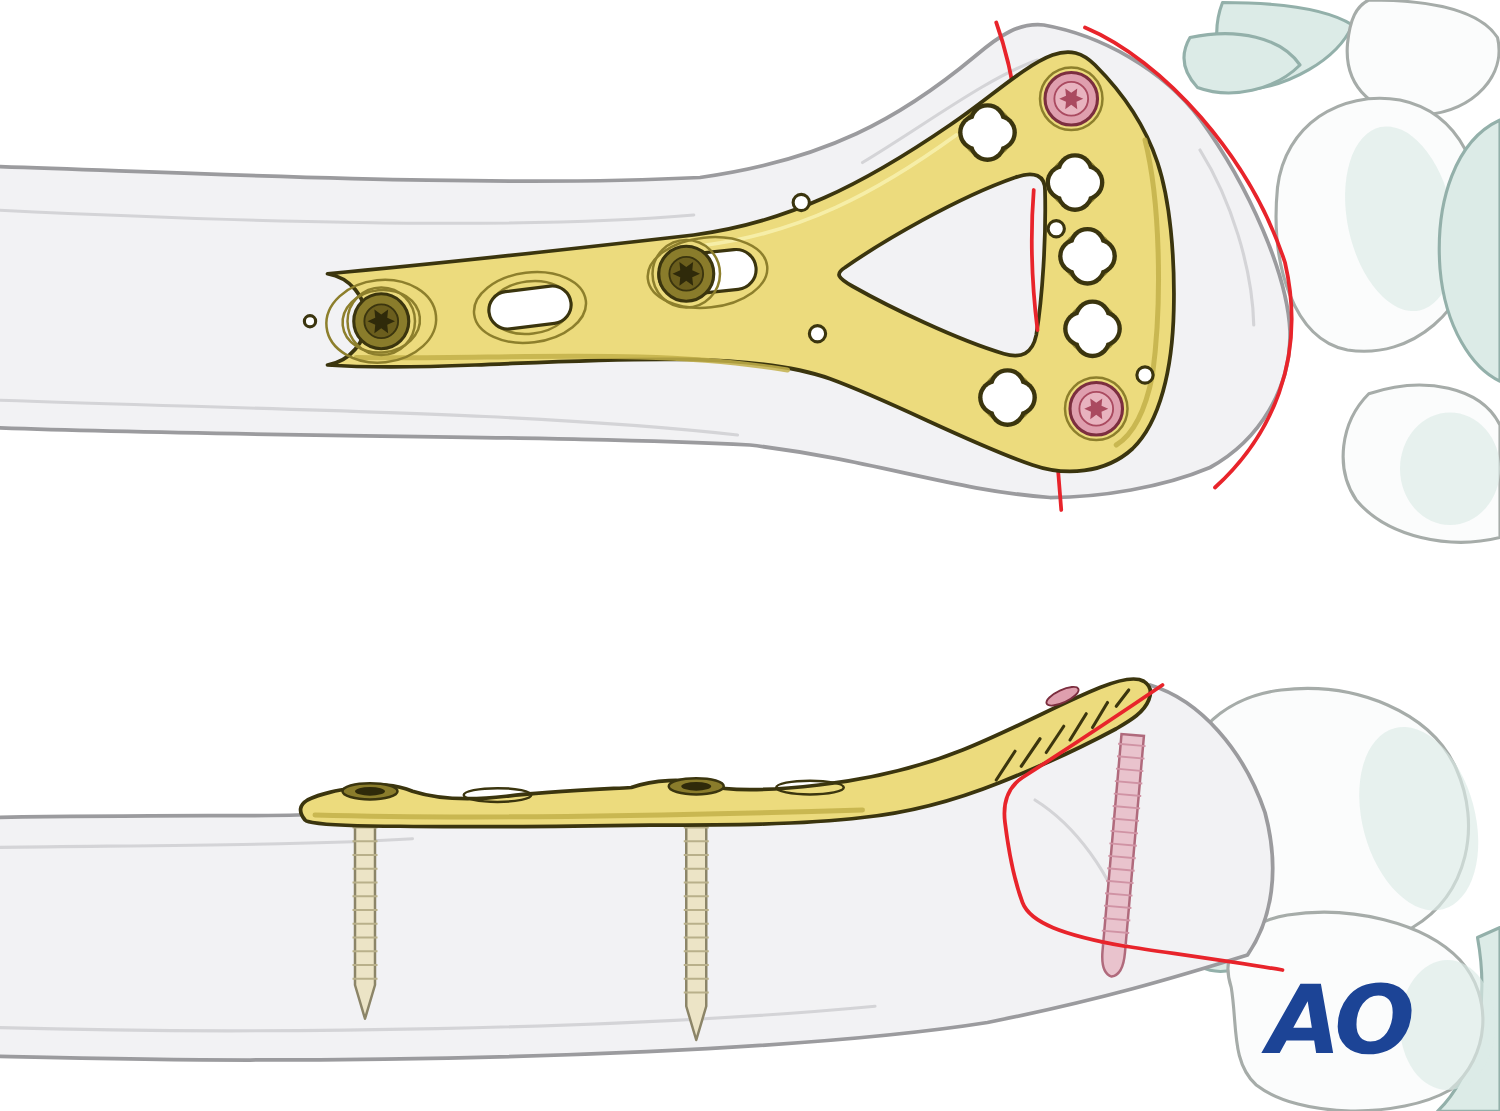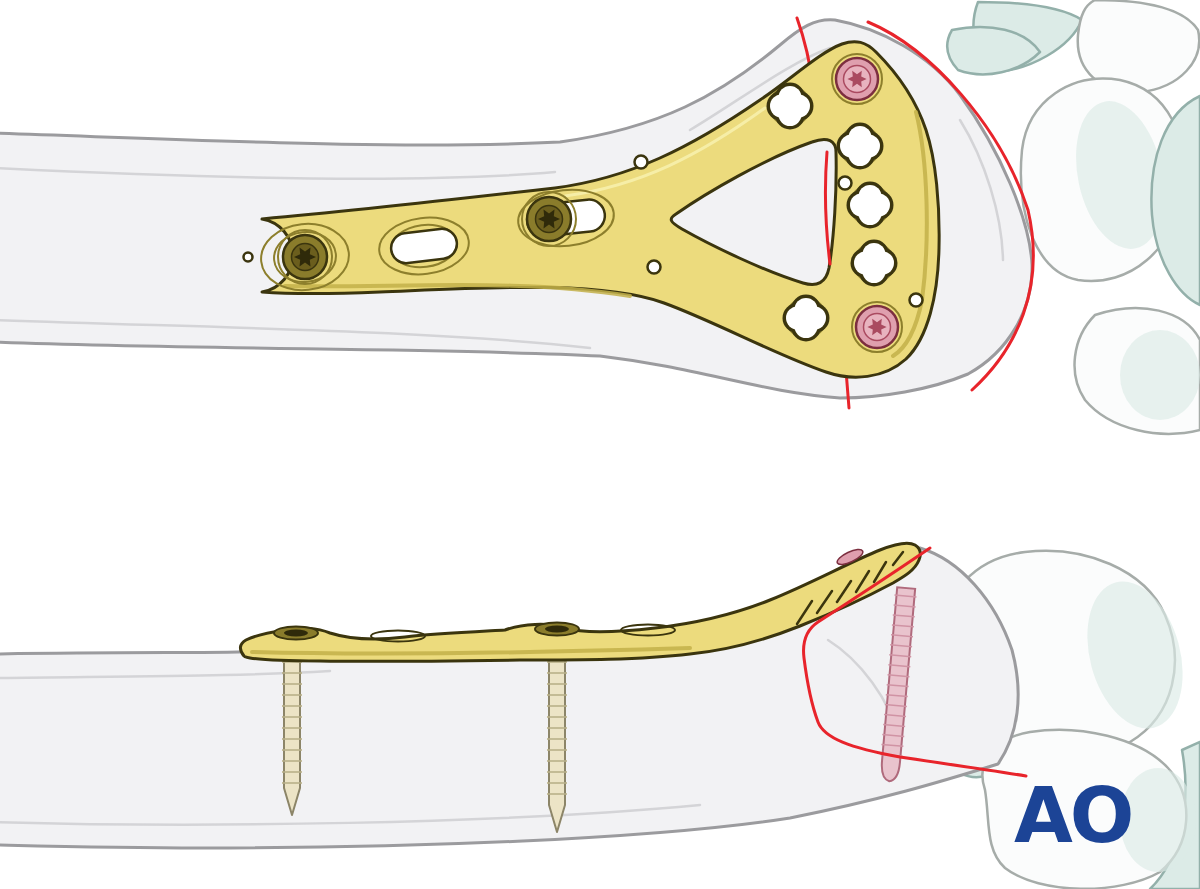--- a/index.html
+++ b/index.html
@@ -1,16 +1,16 @@
 <!DOCTYPE html>
 <html style="--background: #ffffff; --logo_blue: #1c4496; --bone_fill: #f2f2f4; --bone_outline: #9b9b9e; --bone_inner: #d4d4d7; --carpal_fill: #dcebe7; --carpal_outline: #93b0aa; --carpal_white: #fbfcfc; --carpal_gray: #a6aca9; --fracture_red: #e8242b; --plate_fill: #ecdb7d; --plate_outline: #3b350e; --plate_ring: #8d7f2c; --plate_shadow: #c3b049; --plate_highlight: #f7efac; --hole_white: #ffffff; --screw_head_fill: #8a7c2b; --screw_head_mid: #6b5e1d; --screw_head_detail: #2f2a0a; --pink_fill: #df9fae; --pink_light: #e8b3bf; --pink_outline: #7c2e3f; --pink_detail: #aa4a60; --lat_screw_fill: #ece4c6; --lat_screw_outline: #8c8568; --lat_screw_thread: #b9b08a; --lat_screw_tip: #cdb96a; --pink_lat_fill: #e9c3cd; --pink_lat_outline: #b06a7c; --pink_lat_thread: #d093a4;"><head>
 <meta charset="utf-8">
 <style>
   html,body{margin:0;padding:0;background:var(--background,#ffffff);}
-  .canvas{width:1200px;height:889px;position:relative;background:var(--background,#ffffff);overflow:hidden;}
+  .canvas{width:1200px;height:889px;position:relative;background:var(--background,#ffffff);overflow:hidden;font-style:italic;}
   svg{display:block;}
   .bone{fill:var(--bone_fill,#f2f2f4);stroke:var(--bone_outline,#9b9b9e);stroke-width:3;stroke-linejoin:round;}
   .bone-line{fill:none;stroke:var(--bone_inner,#d4d4d7);stroke-width:2.5;stroke-linecap:round;}
   .carpal{fill:var(--carpal_fill,#dcebe7);stroke:var(--carpal_outline,#93b0aa);stroke-width:2.5;stroke-linejoin:round;}
   .carpal-w{fill:var(--carpal_white,#fbfcfc);stroke:var(--carpal_gray,#a6aca9);stroke-width:2.5;stroke-linejoin:round;}
   .carpal-patch{fill:var(--carpal_fill,#dcebe7);opacity:.65;stroke:none;}
   .fracture{fill:none;stroke:var(--fracture_red,#e8242b);stroke-width:3;stroke-linecap:round;}
   .plate{fill:var(--plate_fill,#ecdb7d);stroke:var(--plate_outline,#3b350e);stroke-width:3;stroke-linejoin:round;}
   .plate-ring{fill:none;stroke:var(--plate_ring,#8d7f2c);stroke-width:2;}
   .hole{fill:var(--hole_white,#ffffff);stroke:var(--plate_outline,#3b350e);stroke-width:2.5;}

